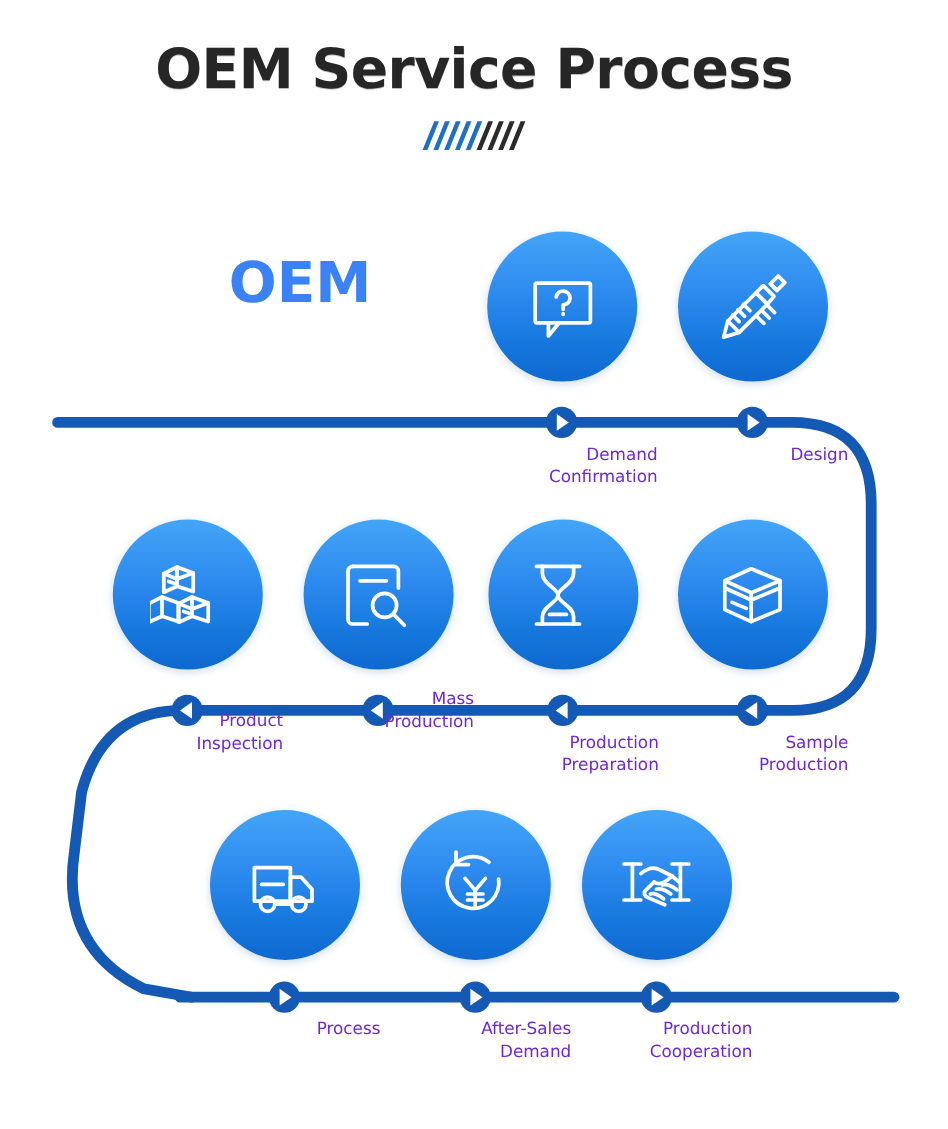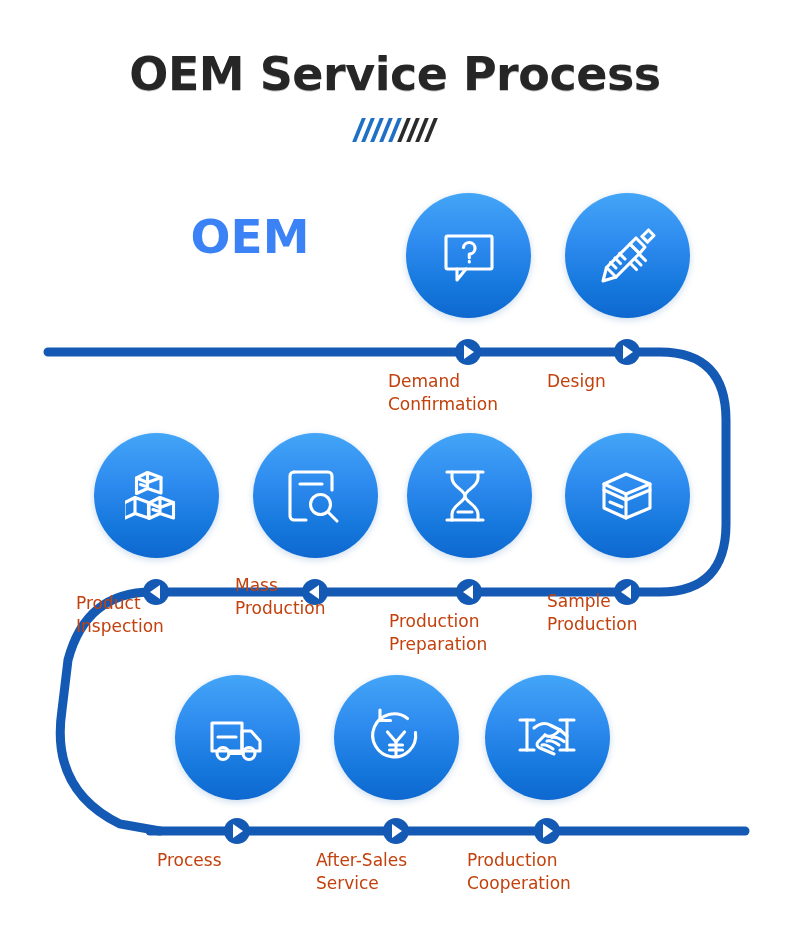--- a/index.html
+++ b/index.html
@@ -17,21 +17,21 @@
   }
 
   
   #header {
     position: absolute;
     top: 0; left: 0;
     width: 790px;
   }
   #main-title {
     margin: 0;
-    padding-top: 47px;
+    padding-top: 30px;
     text-align: center;
     font-family: "DejaVu Sans", "Liberation Sans", sans-serif;
     font-size: 46px;
     font-weight: bold;
     letter-spacing: -0.5px;
     color: #262626;
     text-shadow: 0 1px 0 rgba(0,0,0,0.25);
   }
   #title-divider {
     margin: 14px auto 0 auto;
@@ -86,24 +86,24 @@
     justify-content: center;
   }
   .node-circle svg {
     display: block;
   }
 
   
   .step-label {
     position: absolute;
     width: 160px;
-    text-align: left;
-    font-size: 17px;
+    text-align: right;
+    font-size: 14px;
     line-height: 1.34;
-    color: #c2410c;
+    color: #6d28d9;
     font-family: "DejaVu Sans", "Liberation Sans", sans-serif;
     white-space: pre-line;
   }
 </style>
 </head>
 <body>
 
 <div id="header">
   <h1 id="main-title">OEM Service Process</h1>
   <div id="title-divider">
@@ -201,21 +201,21 @@
     <div class="step-label" style="left: 547px; top: 370px;">Design</div>
     <div class="node-circle" style="left: 564.5px; top: 432.5px;">
       <svg width="62" height="62" viewBox="0 0 62 62" fill="none" stroke="#ffffff" stroke-width="3.1" stroke-linecap="round" stroke-linejoin="round">
         <path d="M8 20 L30 10 L54 20 L54 44 L30 54 L8 44 Z"></path>
         <path d="M8 20 L30 30 L54 20"></path>
         <path d="M30 30 L30 54"></path>
         <path d="M8 26 L30 36 L54 26"></path>
         <path d="M14 38 L26 43"></path>
       </svg>
     </div>
-    <div class="step-label" style="left: 547px; top: 590px;">Sample
+    <div class="step-label" style="left: 547px; top: 610px;">Sample
 Production</div>
     <div class="node-circle" style="left: 406.5px; top: 432.5px;">
       <svg width="62" height="62" viewBox="0 0 62 62" fill="none" stroke="#ffffff" stroke-width="3.1" stroke-linecap="round" stroke-linejoin="round">
         <path d="M9 8 h36"></path>
         <path d="M9 56 h36"></path>
         <path d="M14 8 v6 c0 9 13 12 13 18 c0 -6 13 -9 13 -18 v-6"></path>
         <path d="M14 56 v-6 c0 -9 13 -12 13 -18 c0 6 13 9 13 18 v6"></path>
         <path d="M20 48 h14"></path>
       </svg>
     </div>
@@ -263,21 +263,21 @@
       <svg width="62" height="62" viewBox="0 0 62 62" fill="none" stroke="#ffffff" stroke-width="3.1" stroke-linecap="round" stroke-linejoin="round">
         <path d="M50.5 26.5 a21.5 21.5 0 1 1 -8 -14"></path>
         <path d="M15 4 L15 14.5 L25.5 14.5"></path>
         <path d="M22.5 26 L31 36 L39.5 26"></path>
         <path d="M31 36 L31 49"></path>
         <path d="M24.5 39 h13"></path>
         <path d="M24.5 44 h13"></path>
       </svg>
     </div>
     <div class="step-label" style="left: 316px; top: 849px;">After-Sales
-Service</div>
+Demand</div>
     <div class="node-circle" style="left: 484.5px; top: 674.5px;">
       <svg width="62" height="62" viewBox="0 0 62 62" fill="none" stroke="#ffffff" stroke-width="3.1" stroke-linecap="round" stroke-linejoin="round">
         <path d="M4 14 h14"></path>
         <path d="M4 44 h14"></path>
         <path d="M11 14 v30"></path>
         <path d="M58 14 h-14"></path>
         <path d="M58 44 h-14"></path>
         <path d="M51 14 v30"></path>
         <path d="M18 22 c5 -4 11 -6 16 -3 l10 5"></path>
         <path d="M44 24 c-6 6 -11 8 -15 5"></path>

